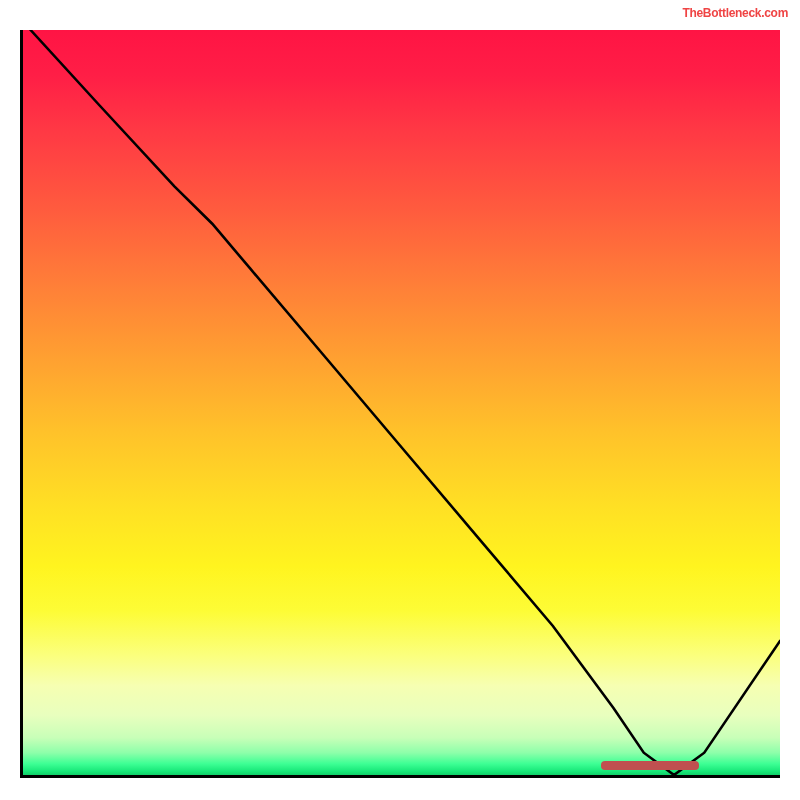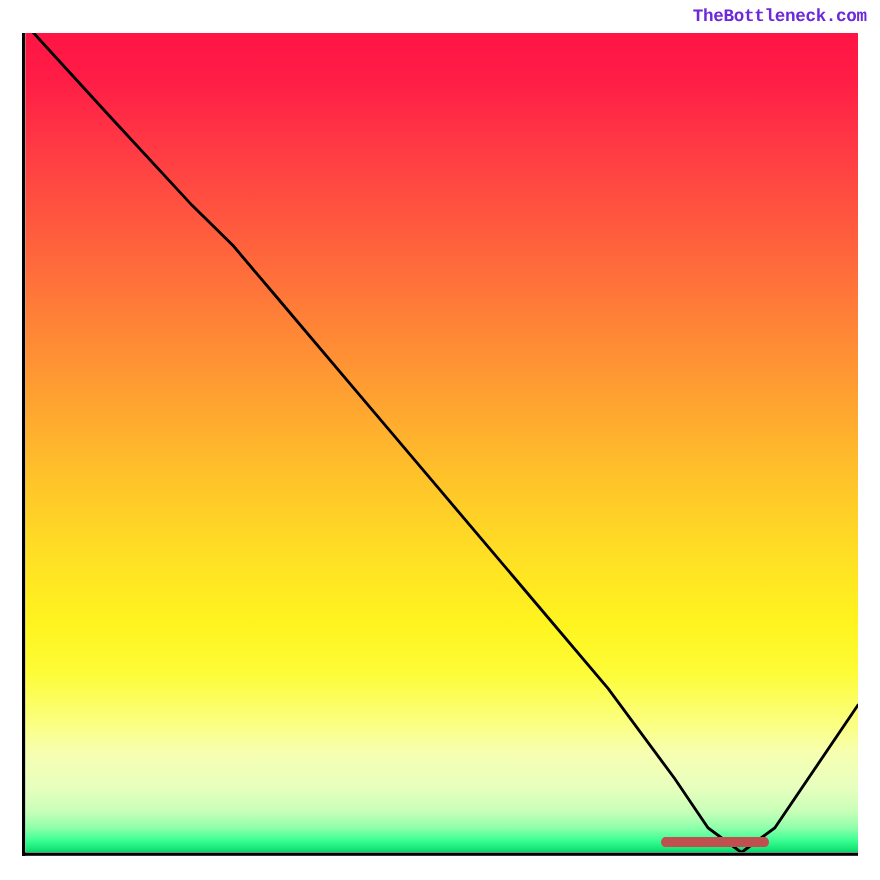--- a/index.html
+++ b/index.html
@@ -14,24 +14,24 @@
     position: absolute;
     top: 0;
     left: 0;
     width: 800px;
     height: 800px;
   }
   .watermark {
     position: absolute;
     top: 6px;
     right: 12px;
-    font-size: 16px;
+    font-size: 12px;
     font-weight: bold;
-    color: #6d28d9;
-    font-family: Liberation Mono, monospace;
+    color: #ef4444;
+    font-family: Liberation Sans, sans-serif;
     letter-spacing: -0.3px;
   }
   .plot-area {
     position: absolute;
     left: 20px;
     top: 30px;
     width: 760px;
     height: 748px;
     border-left: 3px solid #000;
     border-bottom: 3px solid #000;

